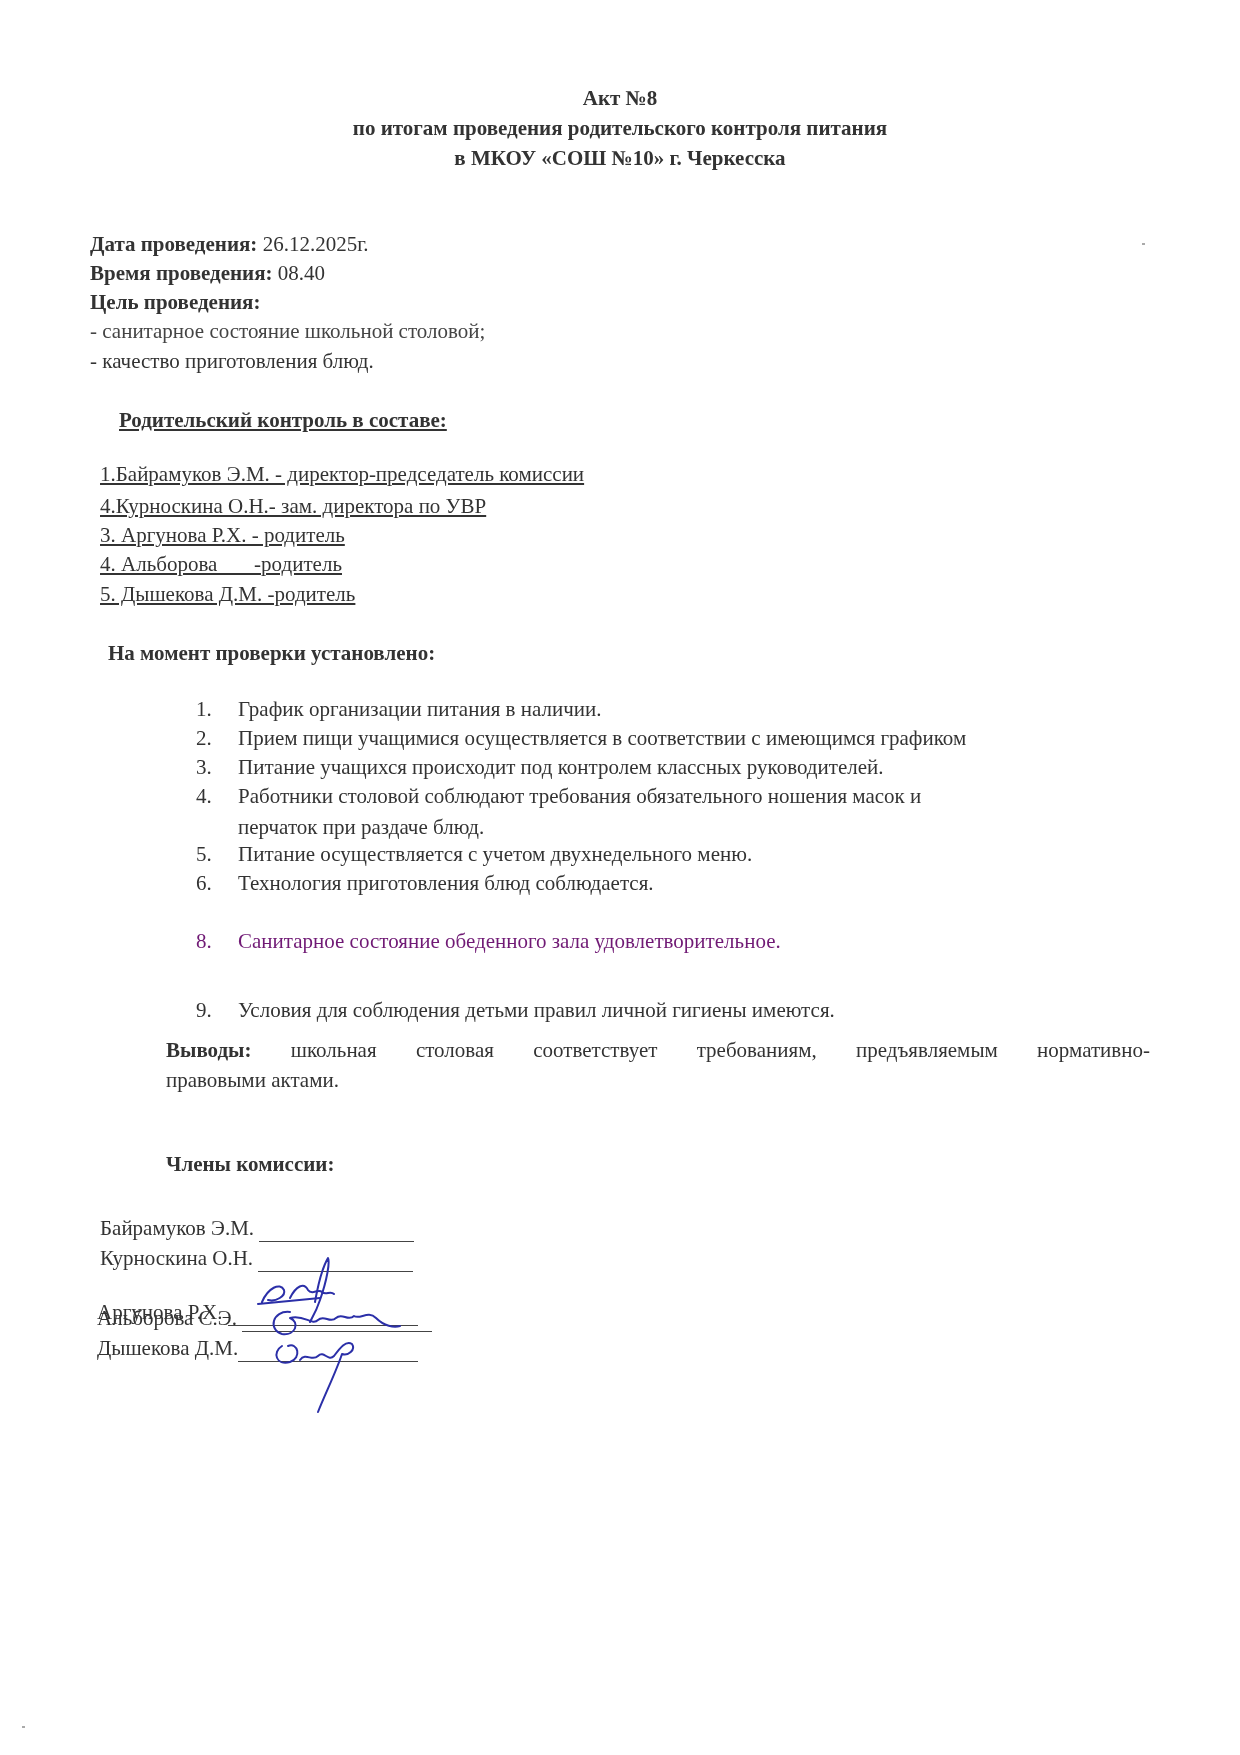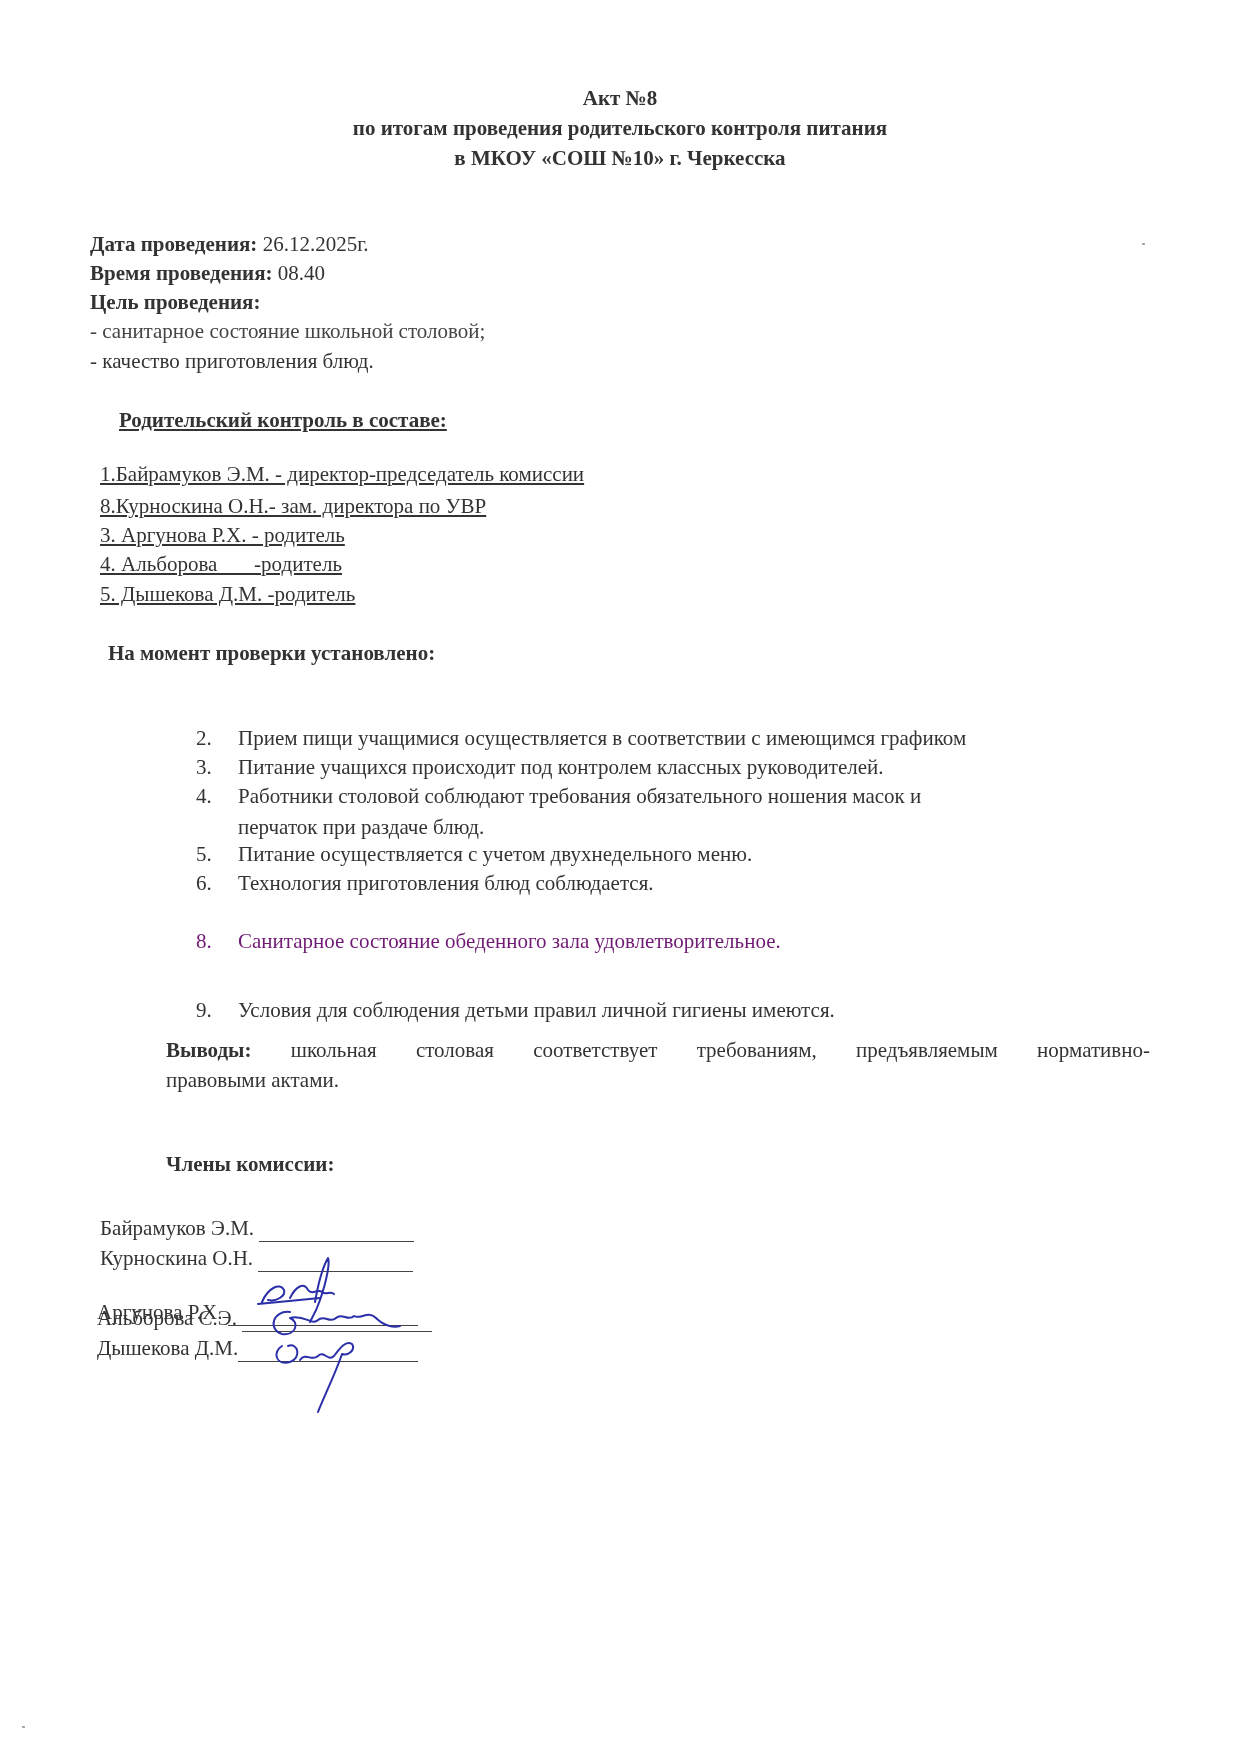--- a/index.html
+++ b/index.html
@@ -82,27 +82,28 @@
   </div>
   <div class="meta m3">
     <b>Цель проведения:</b>
   </div>
   <div class="meta m4">- санитарное состояние школьной столовой;</div>
   <div class="meta m5">-  качество приготовления блюд.</div>
 
   <div class="section-head sh-composition">Родительский контроль в составе:</div>
 
   <div class="member mem1">1.Байрамуков Э.М. - директор-председатель комиссии</div>
-  <div class="member mem2">8.Курноскина О.Н.- зам. директора по УВР</div>
+  <div class="member mem2">4.Курноскина О.Н.- зам. директора по УВР</div>
   <div class="member mem3">3. Аргунова Р.Х. - родитель</div>
   <div class="member mem4" style="white-space:pre">4. Альборова       -родитель</div>
   <div class="member mem5">5. Дышекова Д.М. -родитель</div>
 
   <div class="section-head sh-findings">На момент проверки установлено:</div>
 
+  <div class="finding f1"><span class="num">1.</span><span>График организации питания в наличии.</span></div>
   <div class="finding f2"><span class="num">2.</span><span>Прием пищи учащимися осуществляется в соответствии с имеющимся графиком</span></div>
   <div class="finding f3"><span class="num">3.</span><span>Питание учащихся происходит под контролем классных руководителей.</span></div>
   <div class="finding f4"><span class="num">4.</span><span>Работники столовой соблюдают требования обязательного ношения масок и</span></div>
   <div class="finding f4b">перчаток при раздаче блюд.</div>
   <div class="finding f5"><span class="num">5.</span><span>Питание осуществляется с учетом двухнедельного меню.</span></div>
   <div class="finding f6"><span class="num">6.</span><span>Технология приготовления блюд соблюдается.</span></div>
   <div class="finding f8"><span class="num">8.</span><span>Санитарное  состояние обеденного  зала удовлетворительное.</span></div>
   <div class="finding f9"><span class="num">9.</span><span>Условия для соблюдения детьми правил личной гигиены имеются.</span></div>
 
   <div class="conclusion">

